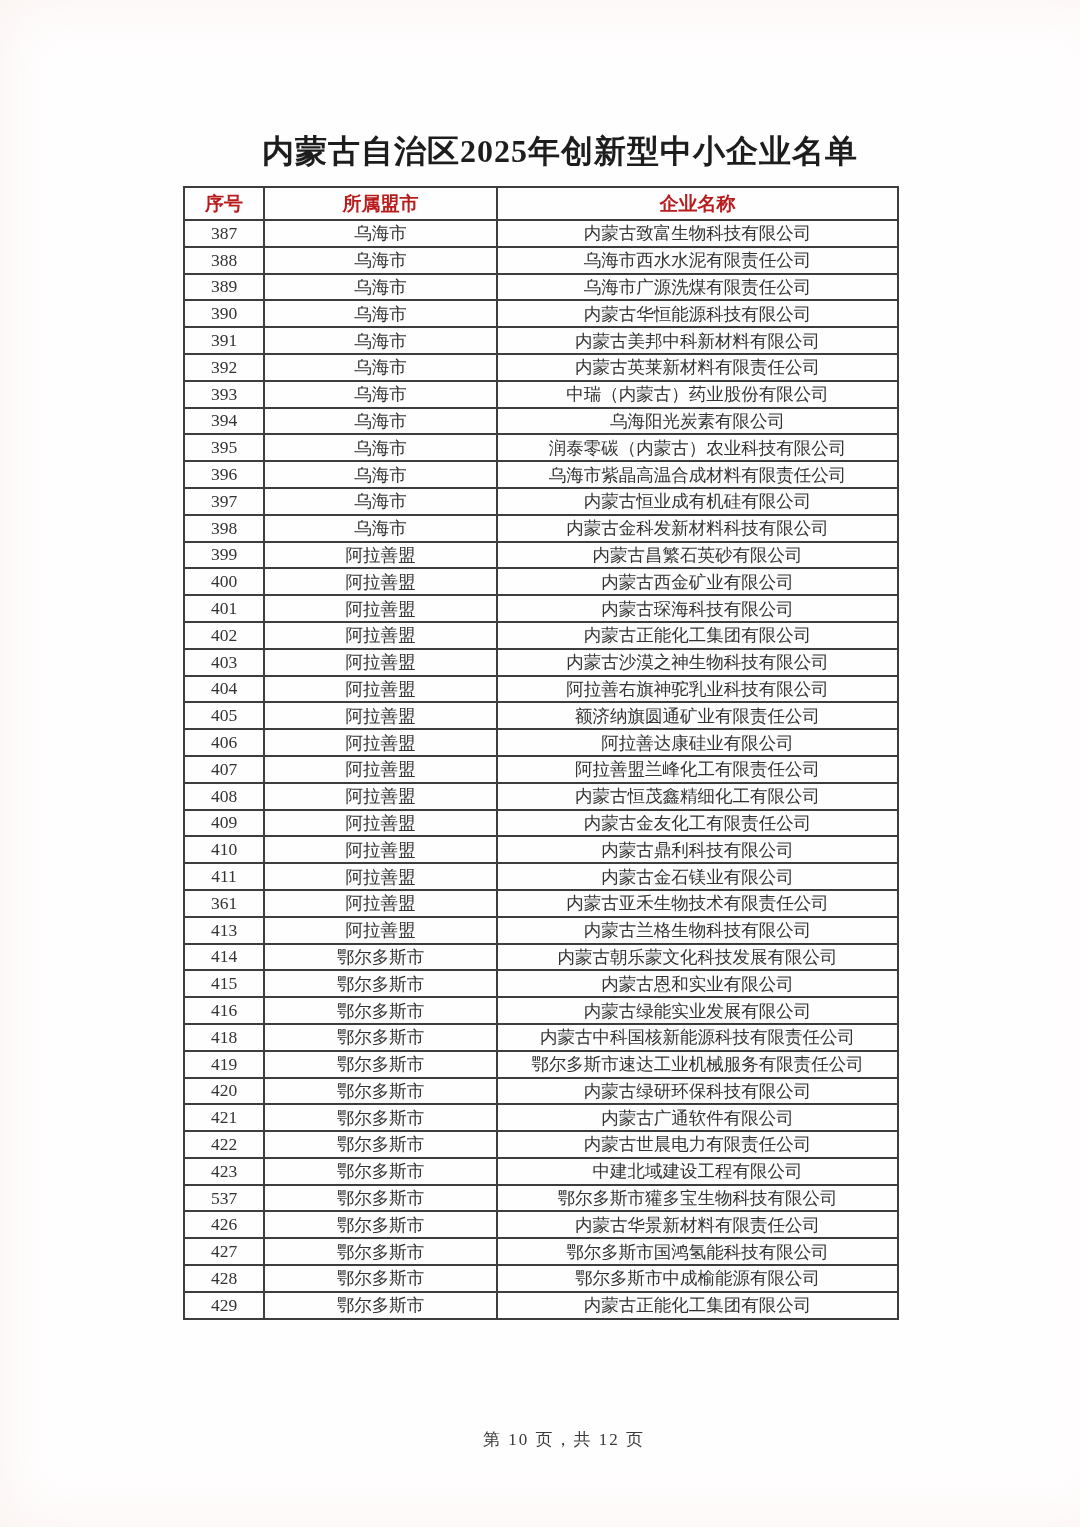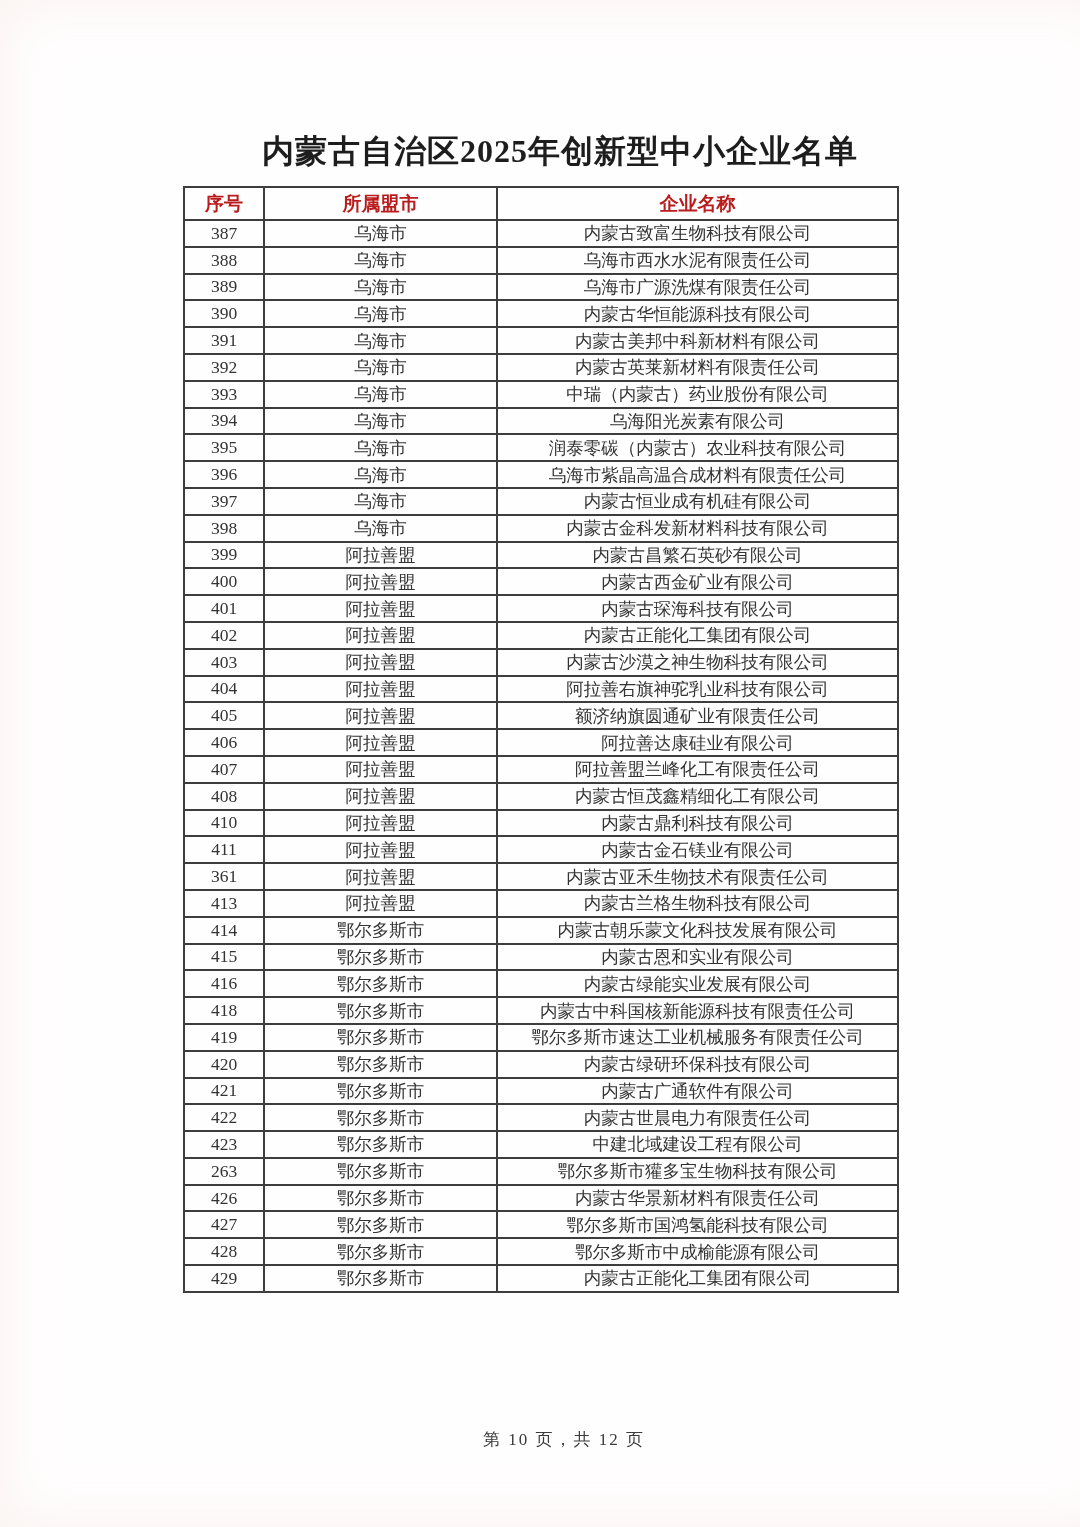--- a/index.html
+++ b/index.html
@@ -197,20 +197,25 @@
             <td>407</td>
             <td>阿拉善盟</td>
             <td>阿拉善盟兰峰化工有限责任公司</td>
           </tr>
           <tr>
             <td>408</td>
             <td>阿拉善盟</td>
             <td>内蒙古恒茂鑫精细化工有限公司</td>
           </tr>
           <tr>
+            <td>409</td>
+            <td>阿拉善盟</td>
+            <td>内蒙古金友化工有限责任公司</td>
+          </tr>
+          <tr>
             <td>410</td>
             <td>阿拉善盟</td>
             <td>内蒙古鼎利科技有限公司</td>
           </tr>
           <tr>
             <td>411</td>
             <td>阿拉善盟</td>
             <td>内蒙古金石镁业有限公司</td>
           </tr>
           <tr>
@@ -262,21 +267,21 @@
             <td>422</td>
             <td>鄂尔多斯市</td>
             <td>内蒙古世晨电力有限责任公司</td>
           </tr>
           <tr>
             <td>423</td>
             <td>鄂尔多斯市</td>
             <td>中建北域建设工程有限公司</td>
           </tr>
           <tr>
-            <td>263</td>
+            <td>537</td>
             <td>鄂尔多斯市</td>
             <td>鄂尔多斯市獾多宝生物科技有限公司</td>
           </tr>
           <tr>
             <td>426</td>
             <td>鄂尔多斯市</td>
             <td>内蒙古华景新材料有限责任公司</td>
           </tr>
           <tr>
             <td>427</td>

